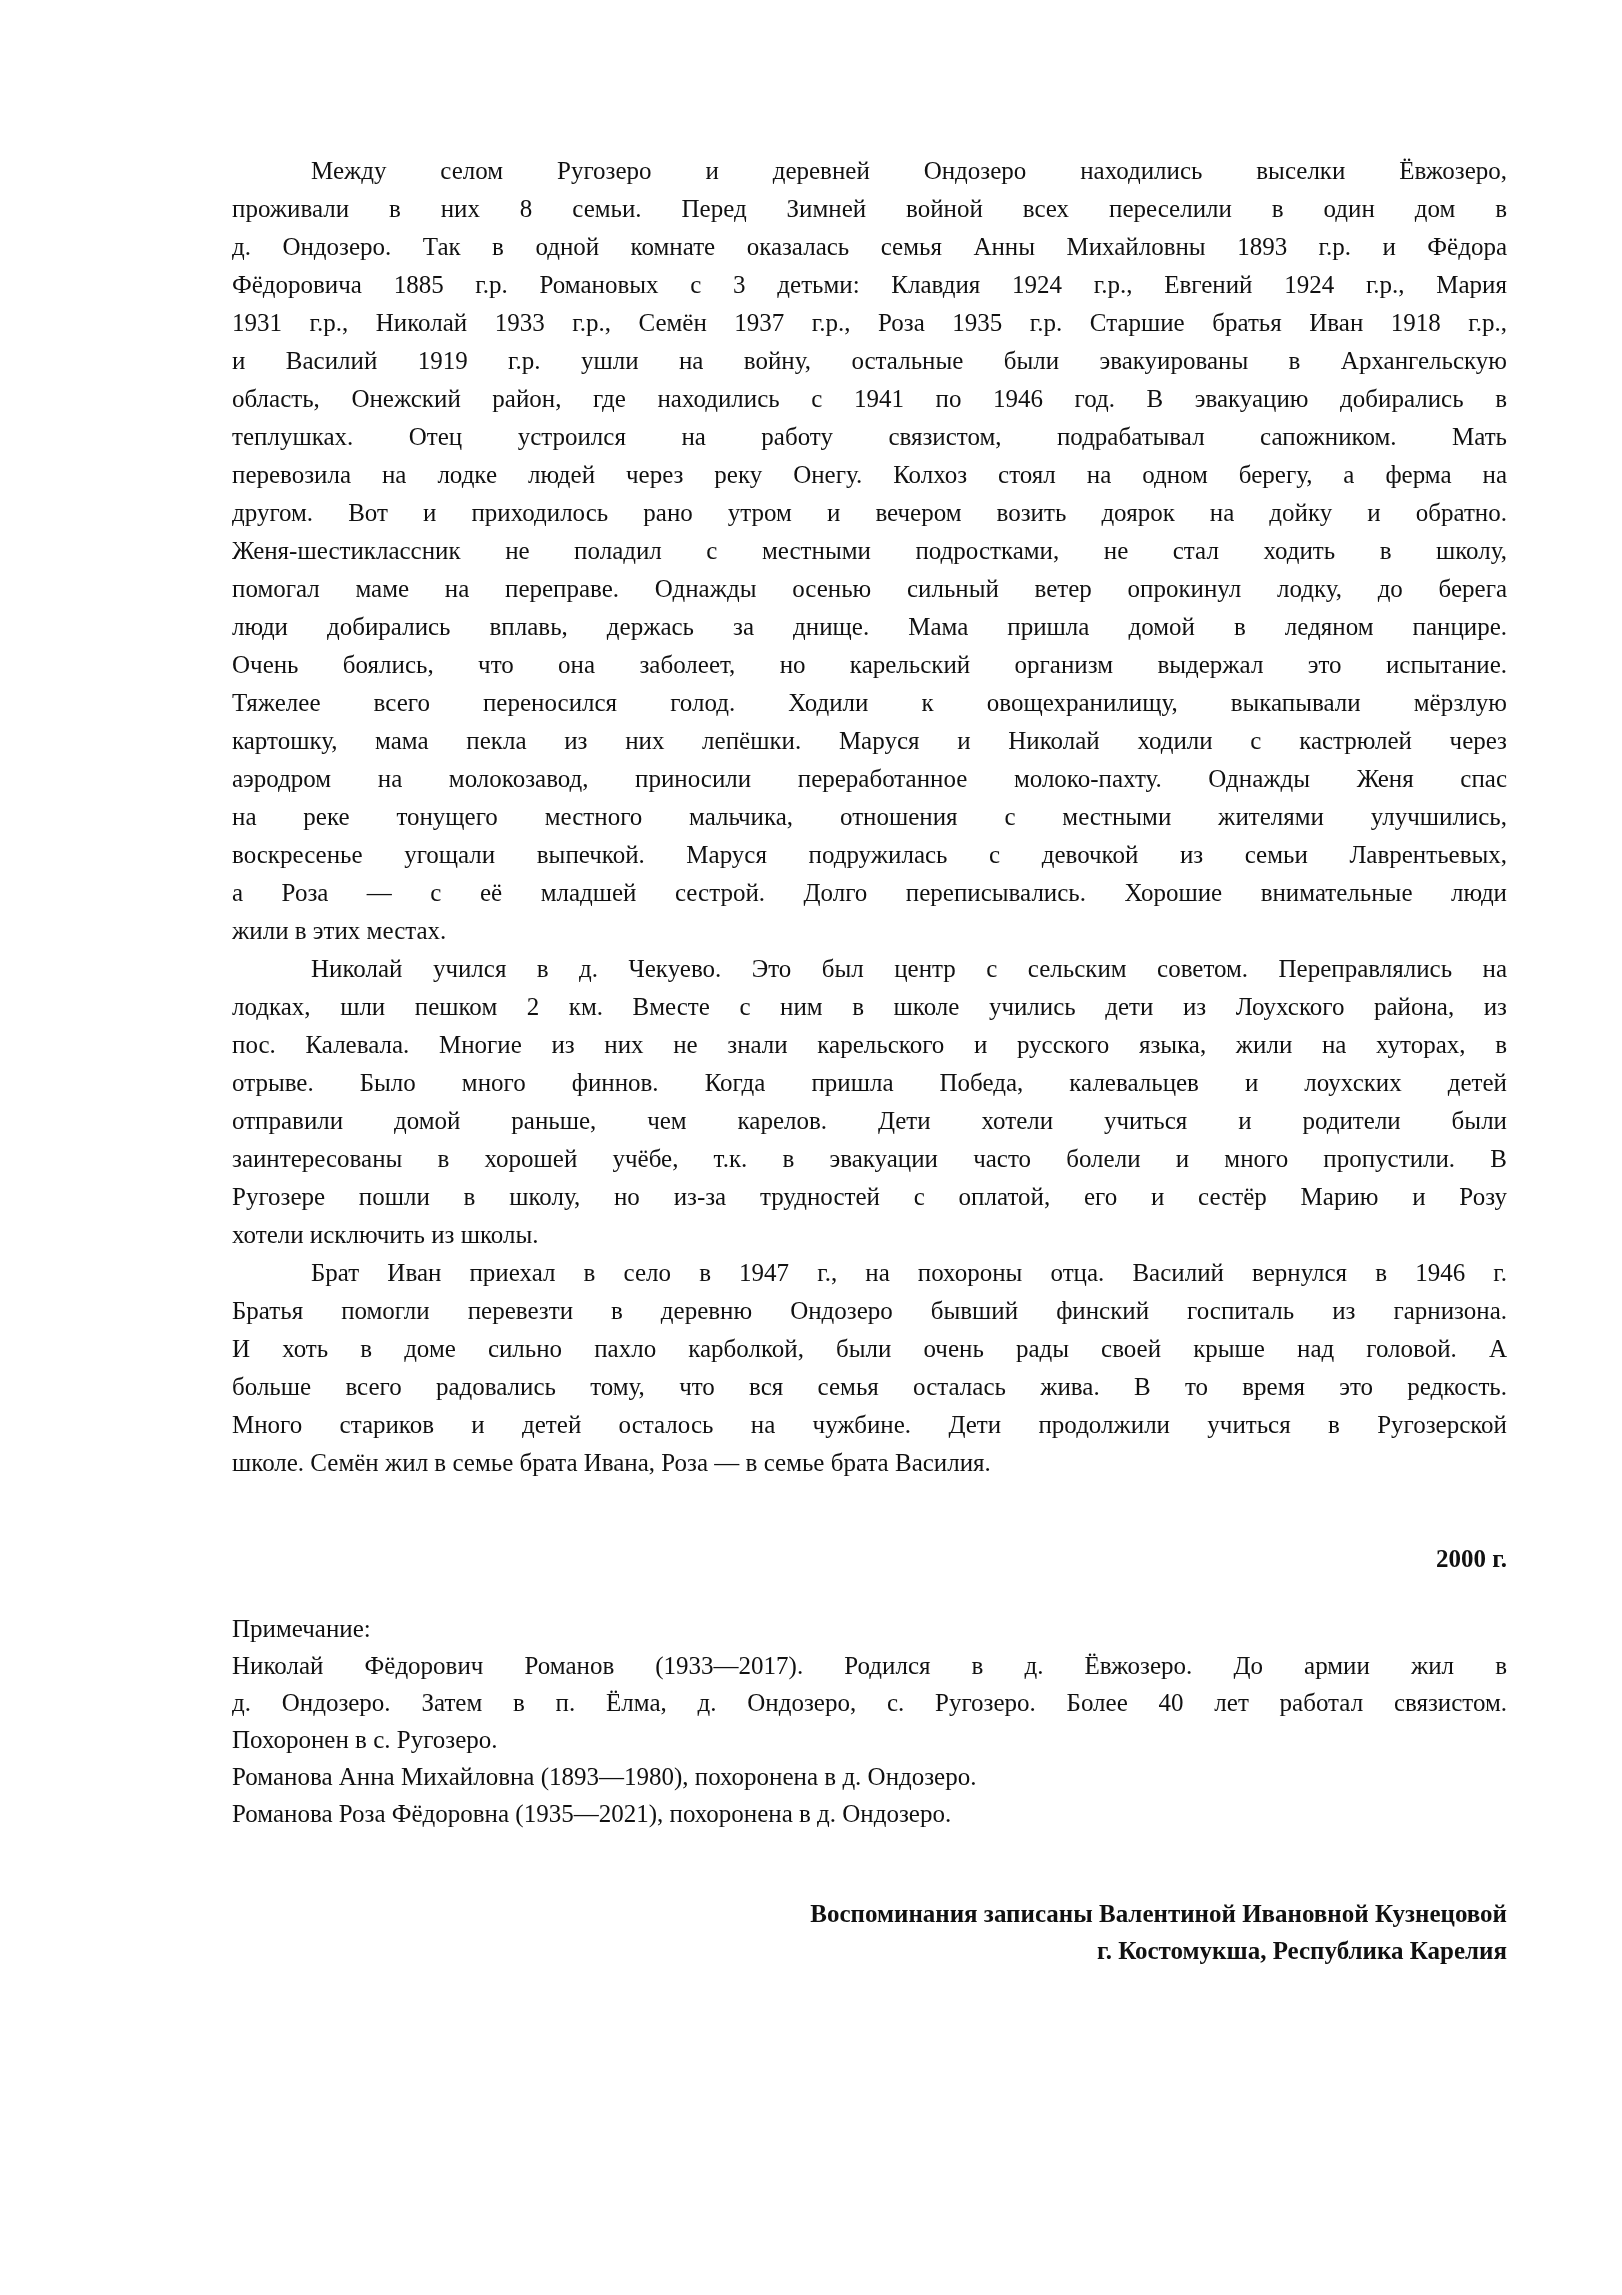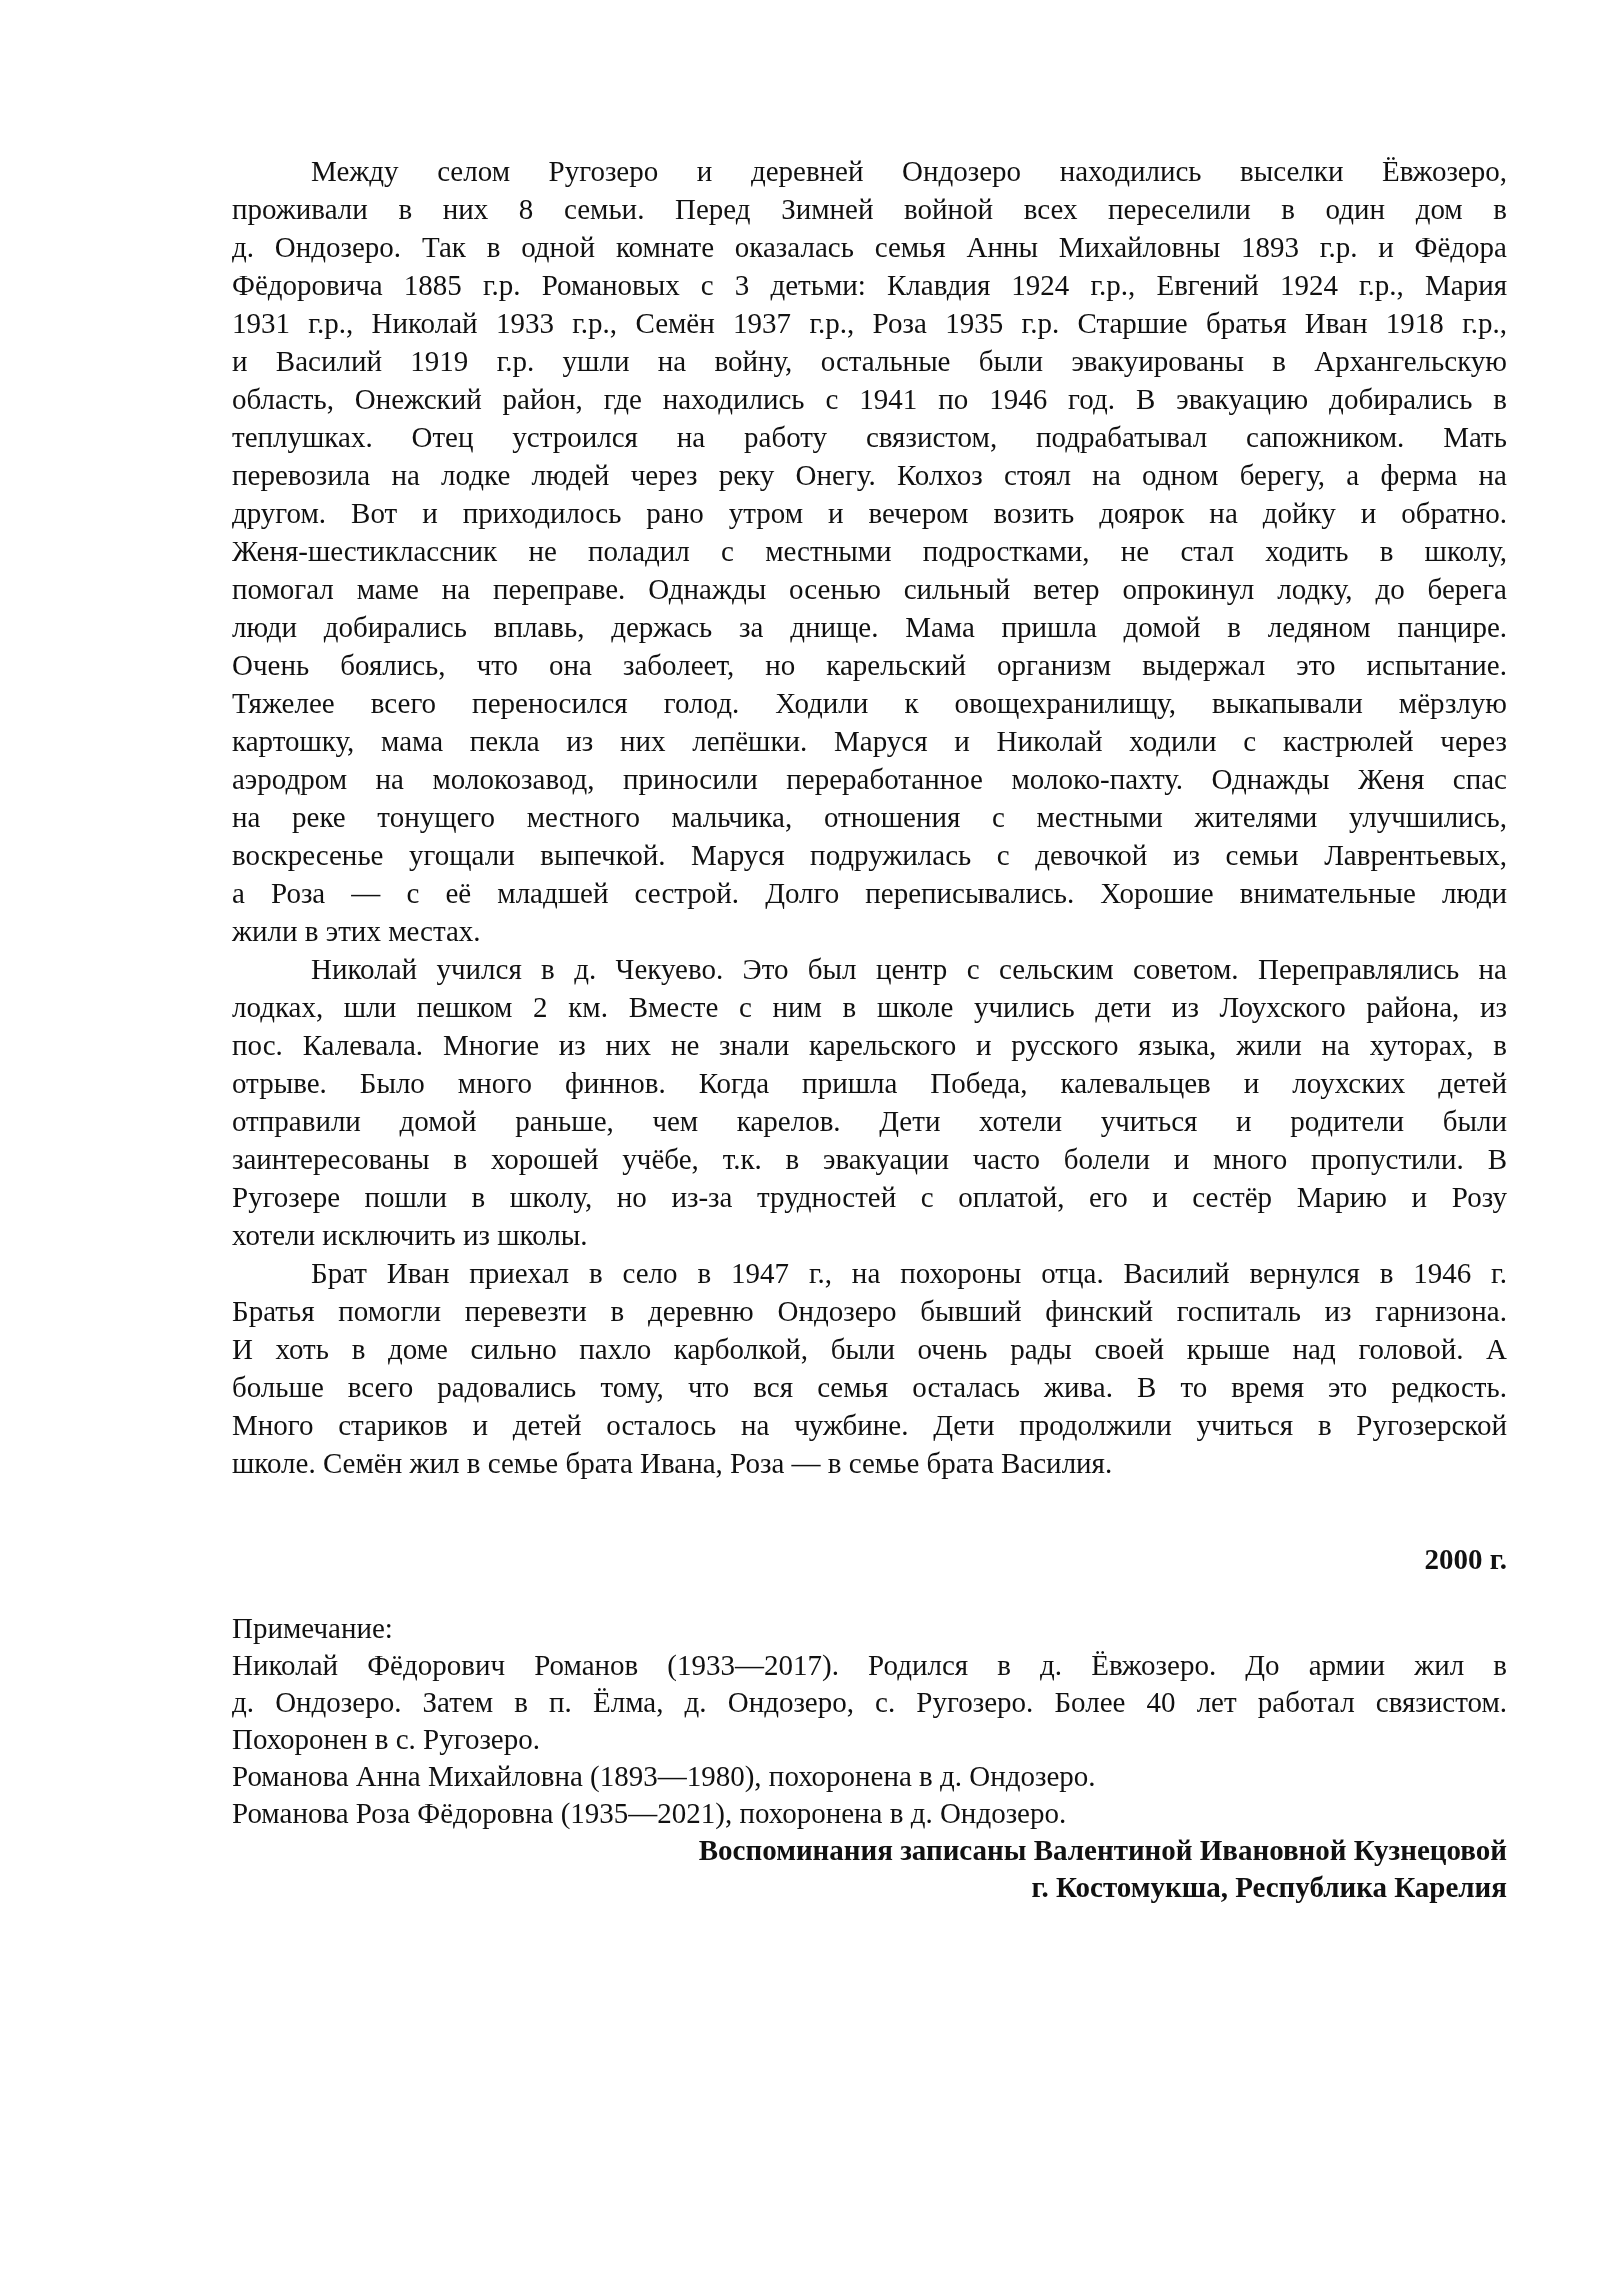--- a/index.html
+++ b/index.html
@@ -1,37 +1,37 @@
 <!DOCTYPE html>
 <html style="font-size:10.5px"><head>
 <meta charset="utf-8">
 <style>
   html, body { margin: 0; padding: 0; background: #ffffff; }
   body { width: 1623px; height: 2295px; position: relative; overflow: hidden; }
   .page {
     position: absolute; left: 232px; top: 152px; width: 1275px;
     font-family: "Liberation Serif", "DejaVu Serif", serif;
-    font-size: 29px; color: #111111;
+    font-size: 25px; color: #111111;
   }
   .line {
     display: block; height: 38px; line-height: 38px;
     text-align: justify; text-align-last: justify; white-space: nowrap;
     overflow: visible;
   }
   .line.last { text-align-last: left; }
   .line.indent { padding-left: 79px; }
   .para { margin: 0; }
   .signed-date {
     text-align: right; font-weight: bold; height: 38px; line-height: 38px;
     margin-top: 58px;
   }
   .notes { margin-top: 32px; }
   .notes .line { height: 37px; line-height: 37px; }
   .attribution {
-    text-align: right; font-weight: bold;
+    margin-top: 63px; text-align: right; font-weight: bold;
   }
   .attribution .aline { display: block; height: 37px; line-height: 37px; }
 </style>
 </head>
 <body>
 
 <div class="page">
 
   <div class="para">
     <span class="line indent">Между   селом Ругозеро   и   деревней Ондозеро   находились   выселки   Ёвжозеро,</span>

